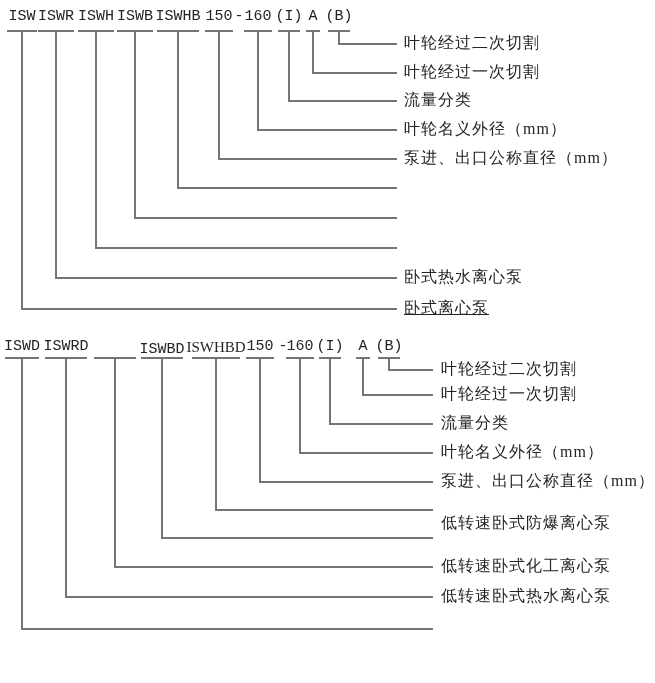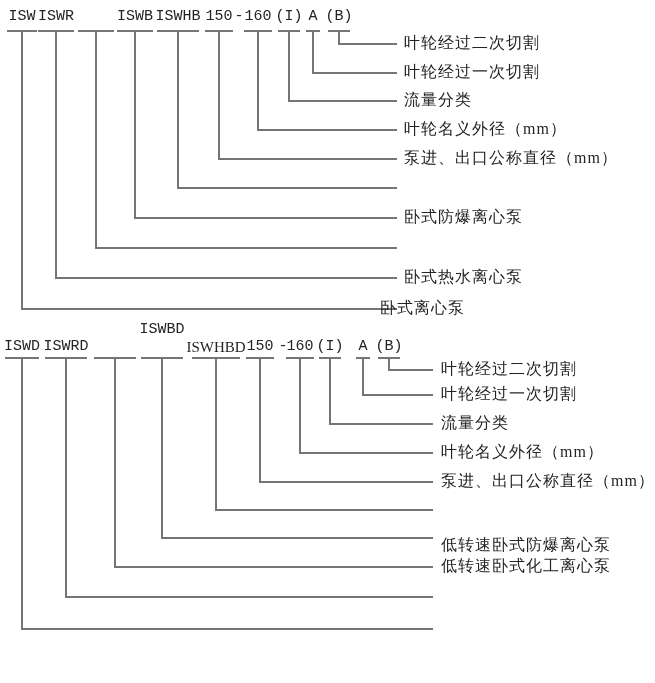--- a/index.html
+++ b/index.html
@@ -37,34 +37,34 @@
 </style>
 </head>
 <body>
 
 <div class="stage">
   <div class="diagram">
       <div class="code" style="left: -48px; top: 8px;">ISW</div>
       <div class="bar" style="left: 7px; top: 30px; width: 30px;"></div>
       <div class="vline" style="left: 21.25px; top: 32px; height: 277.5px;"></div>
       <div class="hline" style="left: 22px; top: 308px; width: 375px;"></div>
-      <div class="lbl" style="left: 380px; top: 298px;">卧式离心泵</div>
+      <div class="lbl" style="left: 404px; top: 298px; text-decoration: underline;">卧式离心泵</div>
       <div class="code" style="left: -14px; top: 8px;">ISWR</div>
       <div class="bar" style="left: 38px; top: 30px; width: 36px;"></div>
       <div class="vline" style="left: 55.25px; top: 32px; height: 246.5px;"></div>
       <div class="hline" style="left: 56px; top: 277px; width: 341px;"></div>
       <div class="lbl" style="left: 404px; top: 267px;">卧式热水离心泵</div>
+      <div class="code" style="left: 26px; top: 8px;">ISWH</div>
       <div class="bar" style="left: 78px; top: 30px; width: 36px;"></div>
       <div class="vline" style="left: 95.25px; top: 32px; height: 216.5px;"></div>
       <div class="hline" style="left: 96px; top: 247px; width: 301px;"></div>
       <div class="code" style="left: 65px; top: 8px;">ISWB</div>
       <div class="bar" style="left: 117px; top: 30px; width: 36px;"></div>
       <div class="vline" style="left: 134.25px; top: 32px; height: 186.5px;"></div>
       <div class="hline" style="left: 135px; top: 217px; width: 262px;"></div>
-      <div class="lbl" style="left: 404px; top: 207px;">卧式防爆离心泵</div>
       <div class="code" style="left: 108px; top: 8px;">ISWHB</div>
       <div class="bar" style="left: 157px; top: 30px; width: 42px;"></div>
       <div class="vline" style="left: 177.25px; top: 32px; height: 156.5px;"></div>
       <div class="hline" style="left: 178px; top: 187px; width: 219px;"></div>
       <div class="code" style="left: 149px; top: 8px;">150</div>
       <div class="bar" style="left: 205px; top: 30px; width: 28px;"></div>
       <div class="vline" style="left: 218.25px; top: 32px; height: 127.5px;"></div>
       <div class="hline" style="left: 219px; top: 158px; width: 178px;"></div>
       <div class="lbl" style="left: 404px; top: 148px;">泵进、出口公称直径（mm）</div>
       <div class="code" style="left: 169px; top: 8px;">-</div>
@@ -91,29 +91,30 @@
     </div>
   <div class="diagram">
       <div class="code" style="left: -48px; top: 338px;">ISWD</div>
       <div class="bar" style="left: 5px; top: 357px; width: 34px;"></div>
       <div class="vline" style="left: 21.25px; top: 359px; height: 270.5px;"></div>
       <div class="hline" style="left: 22px; top: 628px; width: 411px;"></div>
       <div class="code" style="left: -4px; top: 338px;">ISWRD</div>
       <div class="bar" style="left: 45px; top: 357px; width: 42px;"></div>
       <div class="vline" style="left: 65.25px; top: 359px; height: 238.5px;"></div>
       <div class="hline" style="left: 66px; top: 596px; width: 367px;"></div>
+      <div class="lbl" style="left: 441px; top: 586px;">低转速卧式热水离心泵</div>
       <div class="bar" style="left: 94px; top: 357px; width: 42px;"></div>
       <div class="vline" style="left: 114.25px; top: 359px; height: 208.5px;"></div>
       <div class="hline" style="left: 115px; top: 566px; width: 318px;"></div>
       <div class="lbl" style="left: 441px; top: 556px;">低转速卧式化工离心泵</div>
-      <div class="code" style="left: 92px; top: 321px;">ISWBD</div>
+      <div class="code" style="left: 92px; top: 341px;">ISWBD</div>
       <div class="bar" style="left: 141px; top: 357px; width: 42px;"></div>
       <div class="vline" style="left: 161.25px; top: 359px; height: 179.5px;"></div>
       <div class="hline" style="left: 162px; top: 537px; width: 271px;"></div>
-      <div class="lbl" style="left: 441px; top: 535px;">低转速卧式防爆离心泵</div>
+      <div class="lbl" style="left: 441px; top: 513px;">低转速卧式防爆离心泵</div>
       <div class="code" style="left: 146px; top: 338px; font-family: Liberation Serif, serif;">ISWHBD</div>
       <div class="bar" style="left: 192px; top: 357px; width: 48px;"></div>
       <div class="vline" style="left: 215.25px; top: 359px; height: 151.5px;"></div>
       <div class="hline" style="left: 216px; top: 509px; width: 217px;"></div>
       <div class="code" style="left: 190px; top: 338px;">150</div>
       <div class="bar" style="left: 246px; top: 357px; width: 28px;"></div>
       <div class="vline" style="left: 259.25px; top: 359px; height: 123.5px;"></div>
       <div class="hline" style="left: 260px; top: 481px; width: 173px;"></div>
       <div class="lbl" style="left: 441px; top: 471px;">泵进、出口公称直径（mm）</div>
       <div class="code" style="left: 213px; top: 338px;">-</div>

